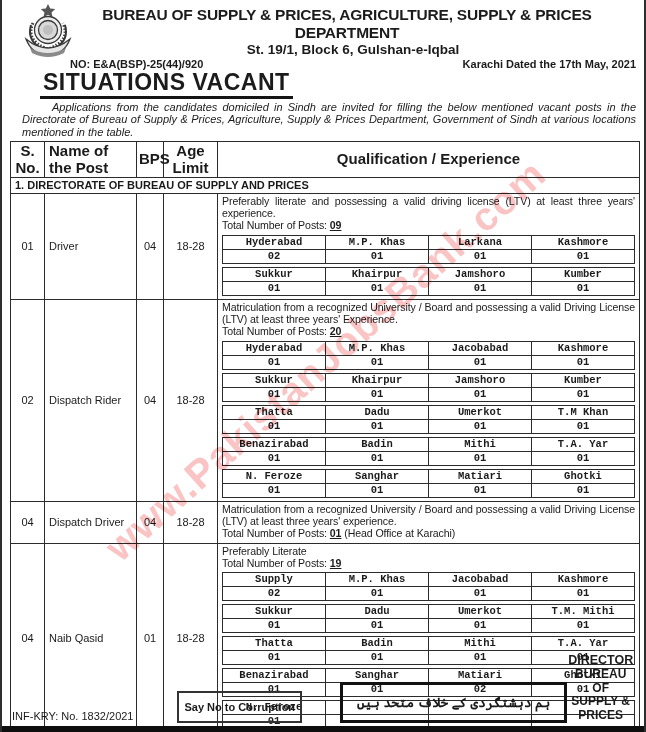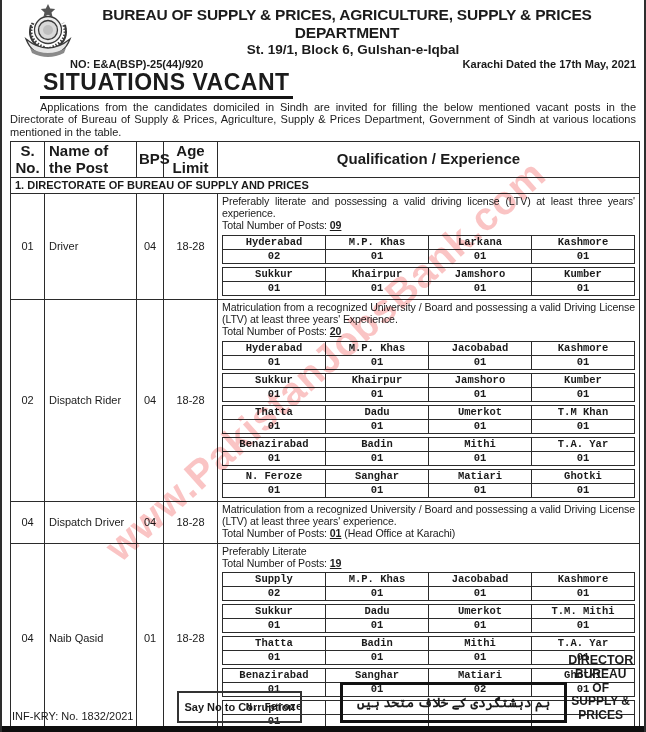--- a/index.html
+++ b/index.html
@@ -10,21 +10,21 @@
     border-left:2px solid #2e2e2e; border-right:2px solid #2e2e2e;
   }
   
   .header { position:relative; padding:3px 8px 0 8px; }
   .logo { position:absolute; left:14px; top:3px; width:64px; height:64px; }
   .org-name { text-align:center; font-weight:bold; font-size:15.5px; line-height:1.15; padding:3px 34px 0 82px; letter-spacing:-0.2px; }
   .org-addr { text-align:center; font-weight:bold; font-size:13.5px; line-height:1.1; padding-left:60px; margin-top:1px; }
   .ref-line { display:flex; justify-content:space-between; align-items:flex-end; font-weight:bold; font-size:11px; padding:1px 0 0 60px; }
   .title-wrap { margin-top:0px; padding-left:30px; }
   .big-title { display:inline-block; font-weight:bold; font-size:23px; letter-spacing:0.5px; border-bottom:3px solid #141414; line-height:1.05; padding:0 3px 1px 3px; }
-  .intro { font-size:11px; line-height:1.17; text-align:justify; text-indent:30px; margin:2px 0 2px 0; }
+  .intro { font-size:11px; line-height:1.17; text-align:justify; text-indent:30px; margin:2px 0 2px 12px;font-style:italic; }
   
   .main-table { width:630px; margin:0 8px; border-collapse:collapse; table-layout:fixed; }
   .main-table th, .main-table td { border:1px solid #2b2b2b; }
   .main-table th { font-size:15px; padding:1px 2px; line-height:1.1; }
   th.c-post { text-align:left; padding-left:4px; }
   .col-sno { width:34px; } .col-post { width:92px; } .col-bps { width:27px; } .col-age { width:54px; }
   td.section { font-weight:bold; font-size:11px; padding:1px 4px; line-height:1.15; }
   td.c-sno, td.c-bps, td.c-age { text-align:center; font-size:11px; vertical-align:middle; }
   td.c-post { font-size:11px; padding:1px 3px 1px 4px; vertical-align:middle; line-height:1.1; }
   td.qual { padding:1px 4px 3px 4px; vertical-align:top; }

